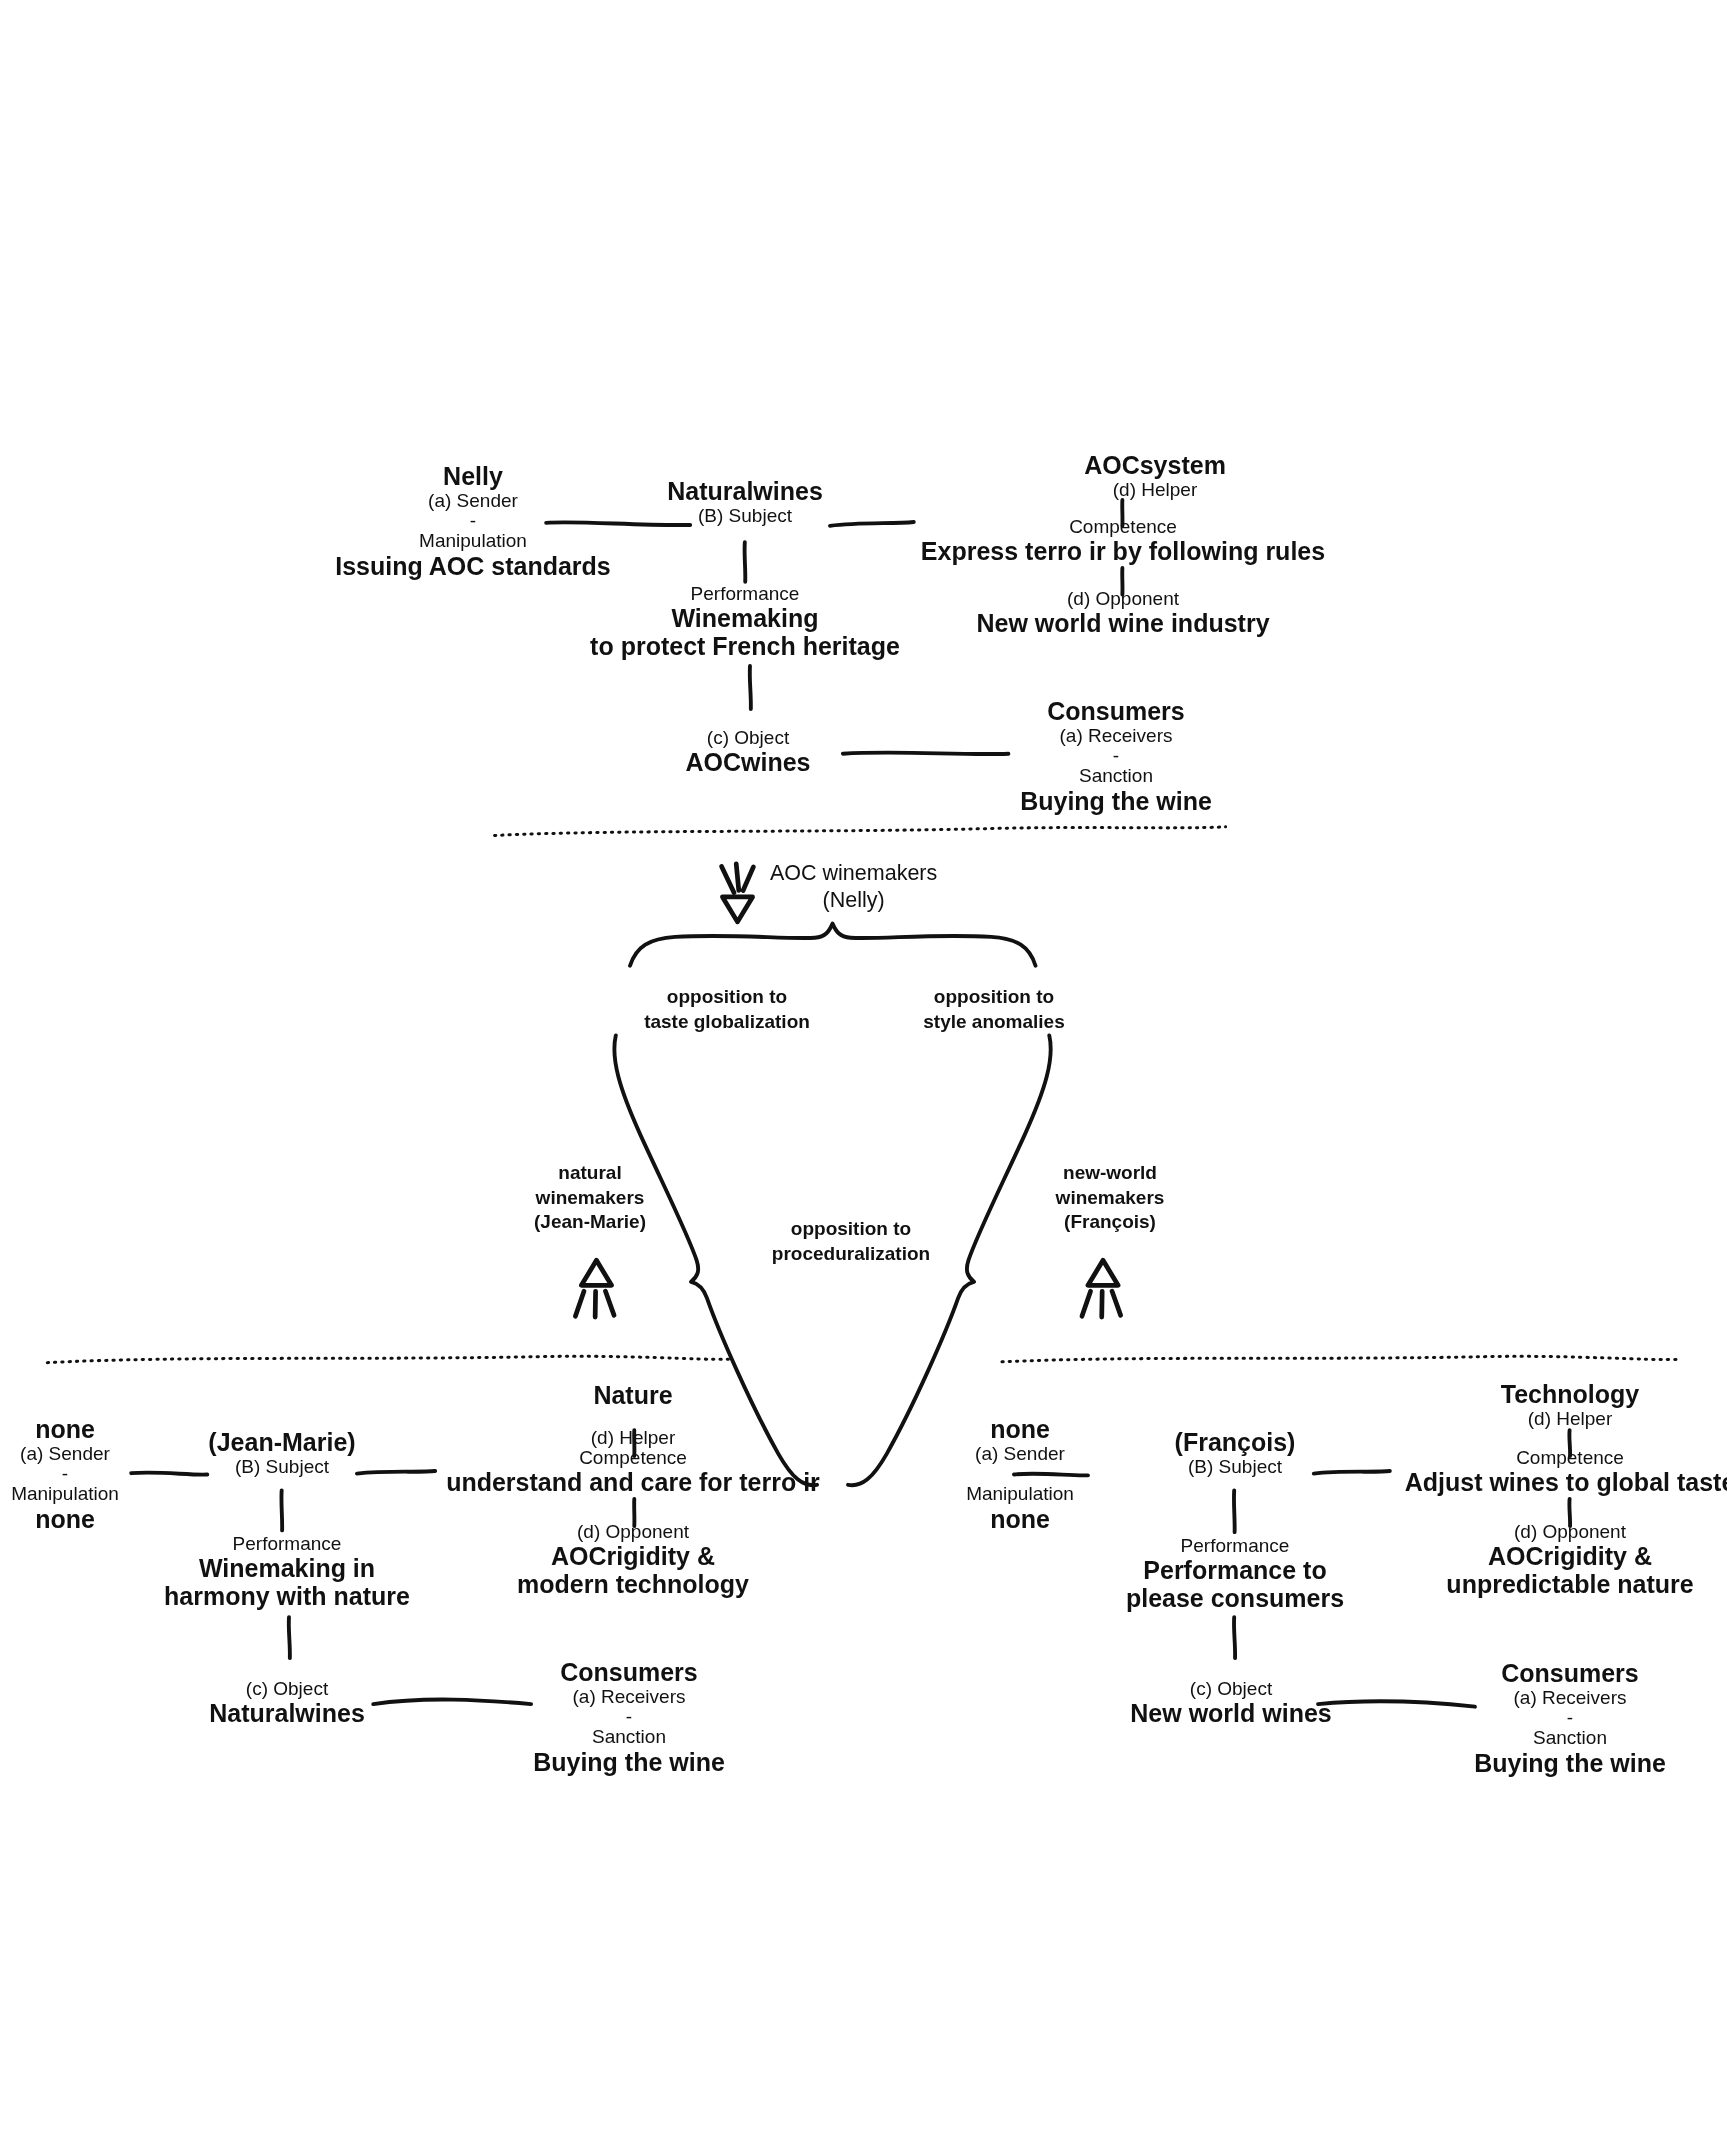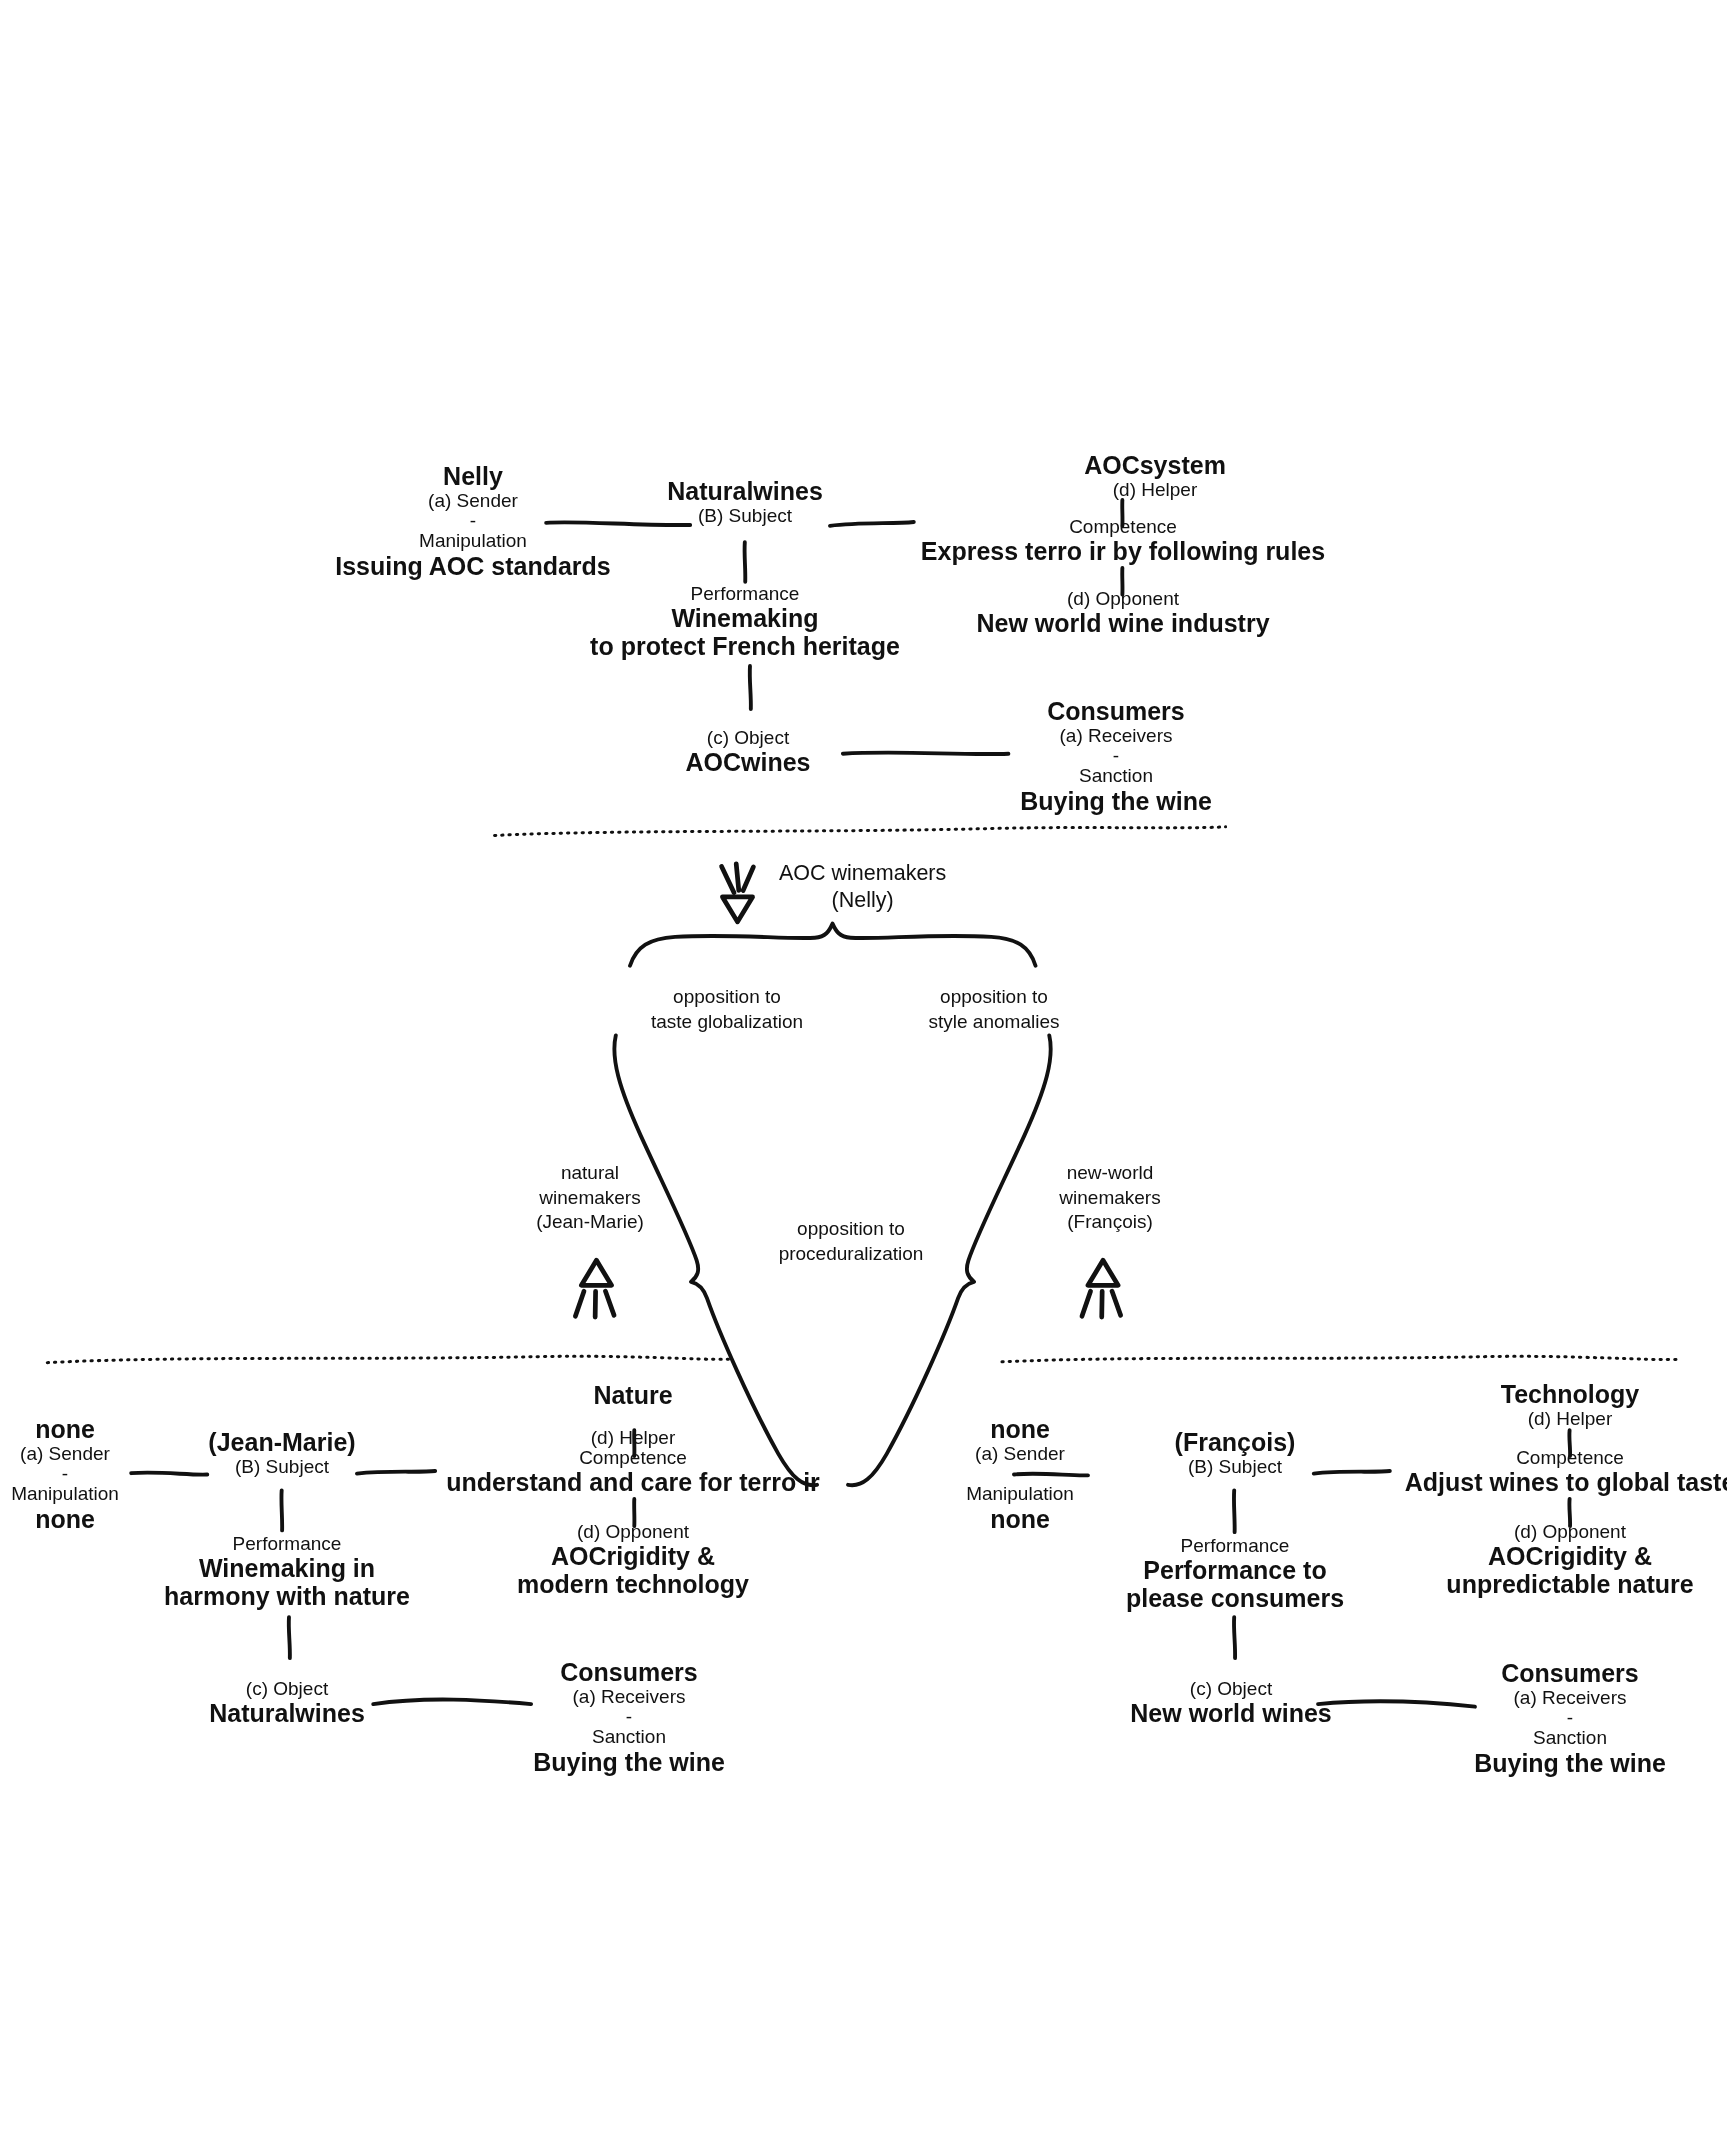--- a/index.html
+++ b/index.html
@@ -16,21 +16,21 @@
     width: 1727px;
     height: 2500px;
     background: #ffffff;
     overflow: hidden;
   }
   .abs { position: absolute; }
   .ctr { transform: translateX(-50%); text-align: center; white-space: nowrap; }
   .big    { font-size: 25px; font-weight: 700; line-height: 1.12; }
   .role   { font-size: 19px; font-weight: 400; line-height: 1.12; }
   .dash   { font-size: 19px; font-weight: 400; line-height: 1.0; }
-  .mid    { font-size: 19px; font-weight: 400; line-height: 1.30; }
+  .mid    { font-size: 19px; font-weight: 700; line-height: 1.30; }
   .midbig { font-size: 21.5px; font-weight: 400; line-height: 1.25; }
   .stack  { display: flex; flex-direction: column; align-items: center; }
 
   svg.overlay {
     position: absolute;
     left: 0; top: 0;
     width: 1727px; height: 2500px;
     pointer-events: none;
   }
   svg.overlay path, svg.overlay line, svg.overlay polyline {
@@ -170,21 +170,21 @@
   </div>
 
   <div class="abs ctr stack" style="left:1116px; top:697px;">
     <div class="big">Consumers</div>
     <div class="role">(a) Receivers</div>
     <div class="dash">-</div>
     <div class="role">Sanction</div>
     <div class="big">Buying the wine</div>
   </div>
 
-  <div class="abs stack" style="left:770px; top:860px; align-items:flex-start;margin-left:9px;">
+  <div class="abs stack" style="left:770px; top:860px; align-items:flex-start;">
     <div class="midbig">AOC winemakers</div>
     <div class="midbig" style="align-self:center;">(Nelly)</div>
   </div>
 
   <div class="abs ctr stack" style="left:727px; top:985px;">
     <div class="mid">opposition to</div>
     <div class="mid">taste globalization</div>
   </div>
 
   <div class="abs ctr stack" style="left:994px; top:985px;">

